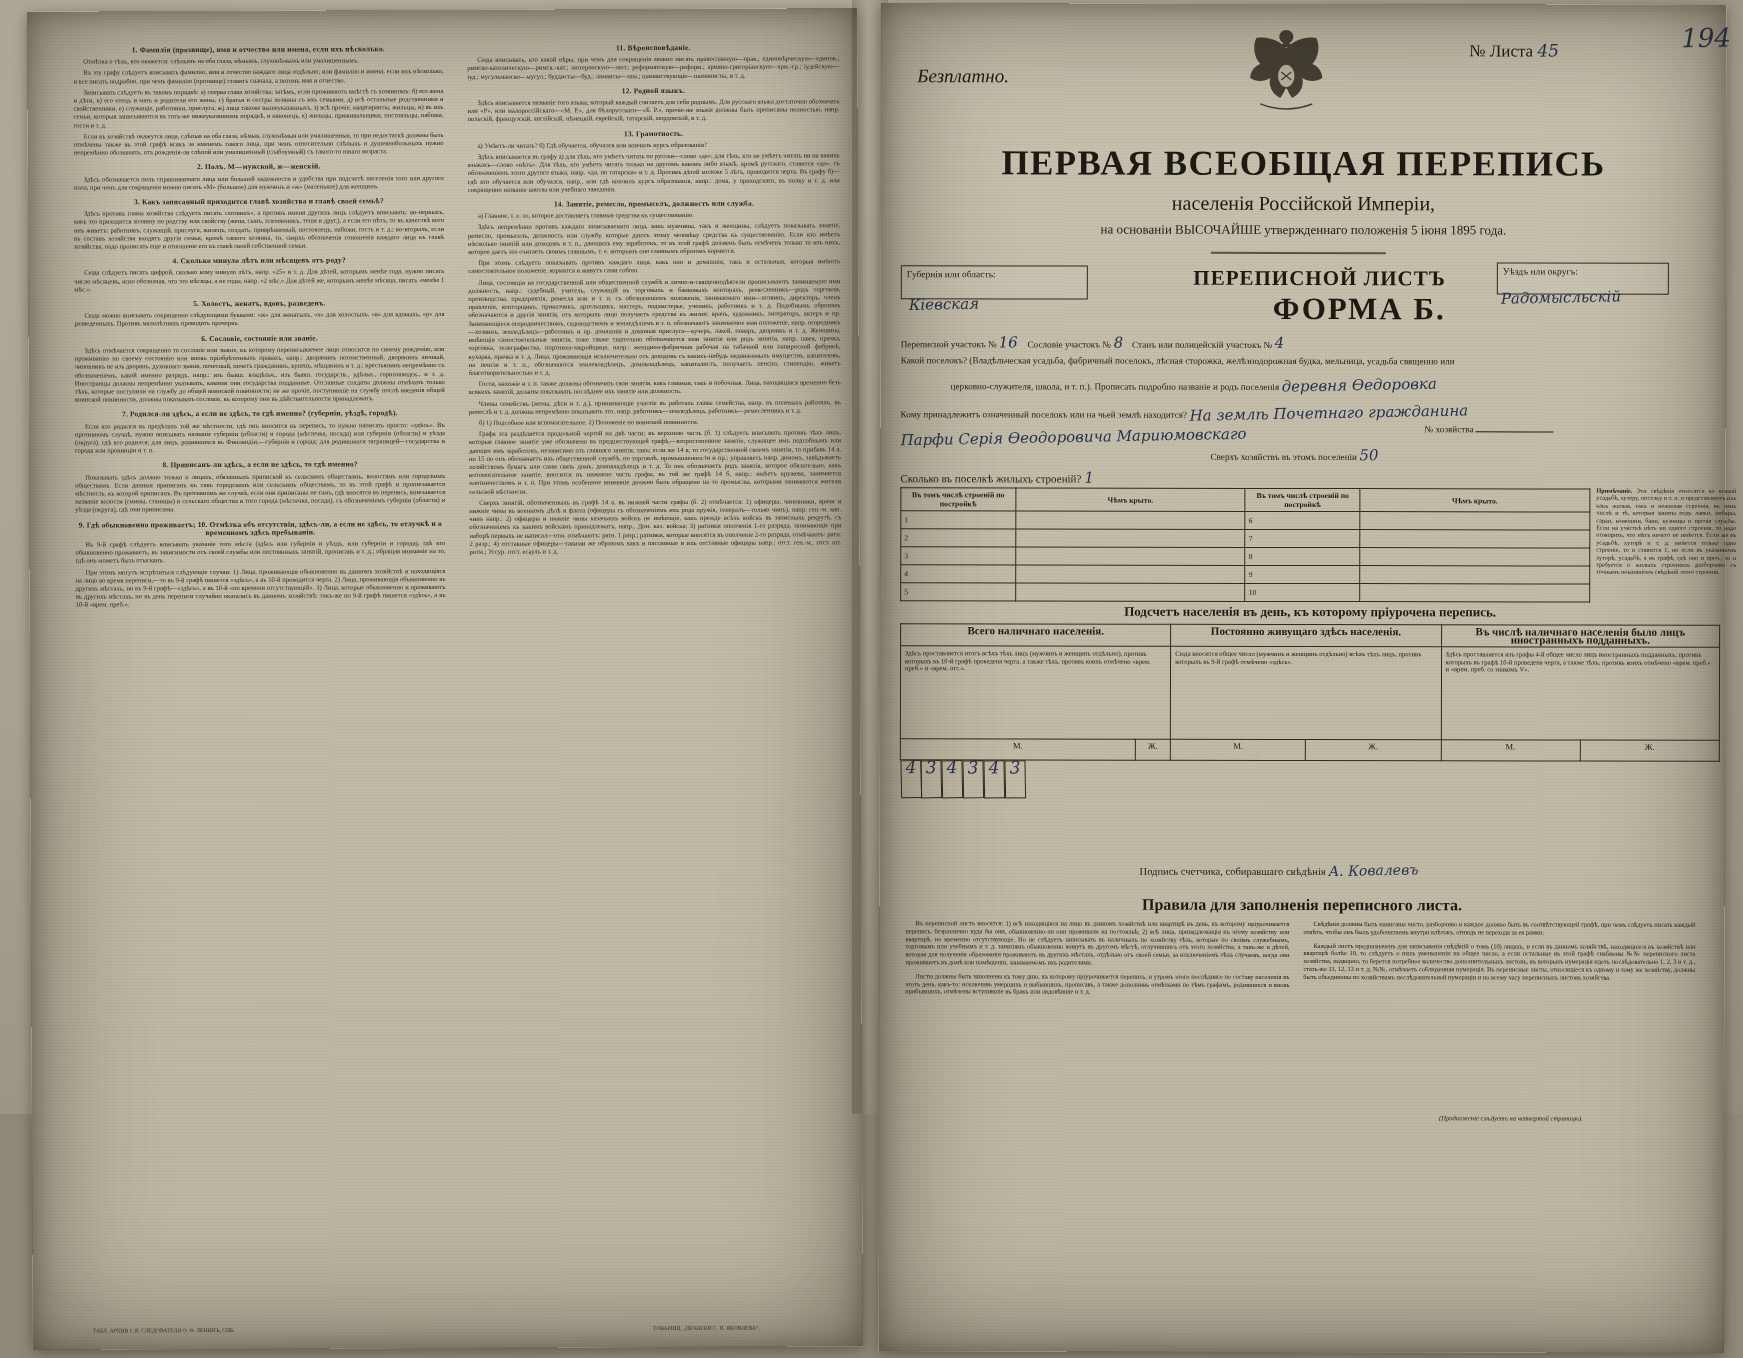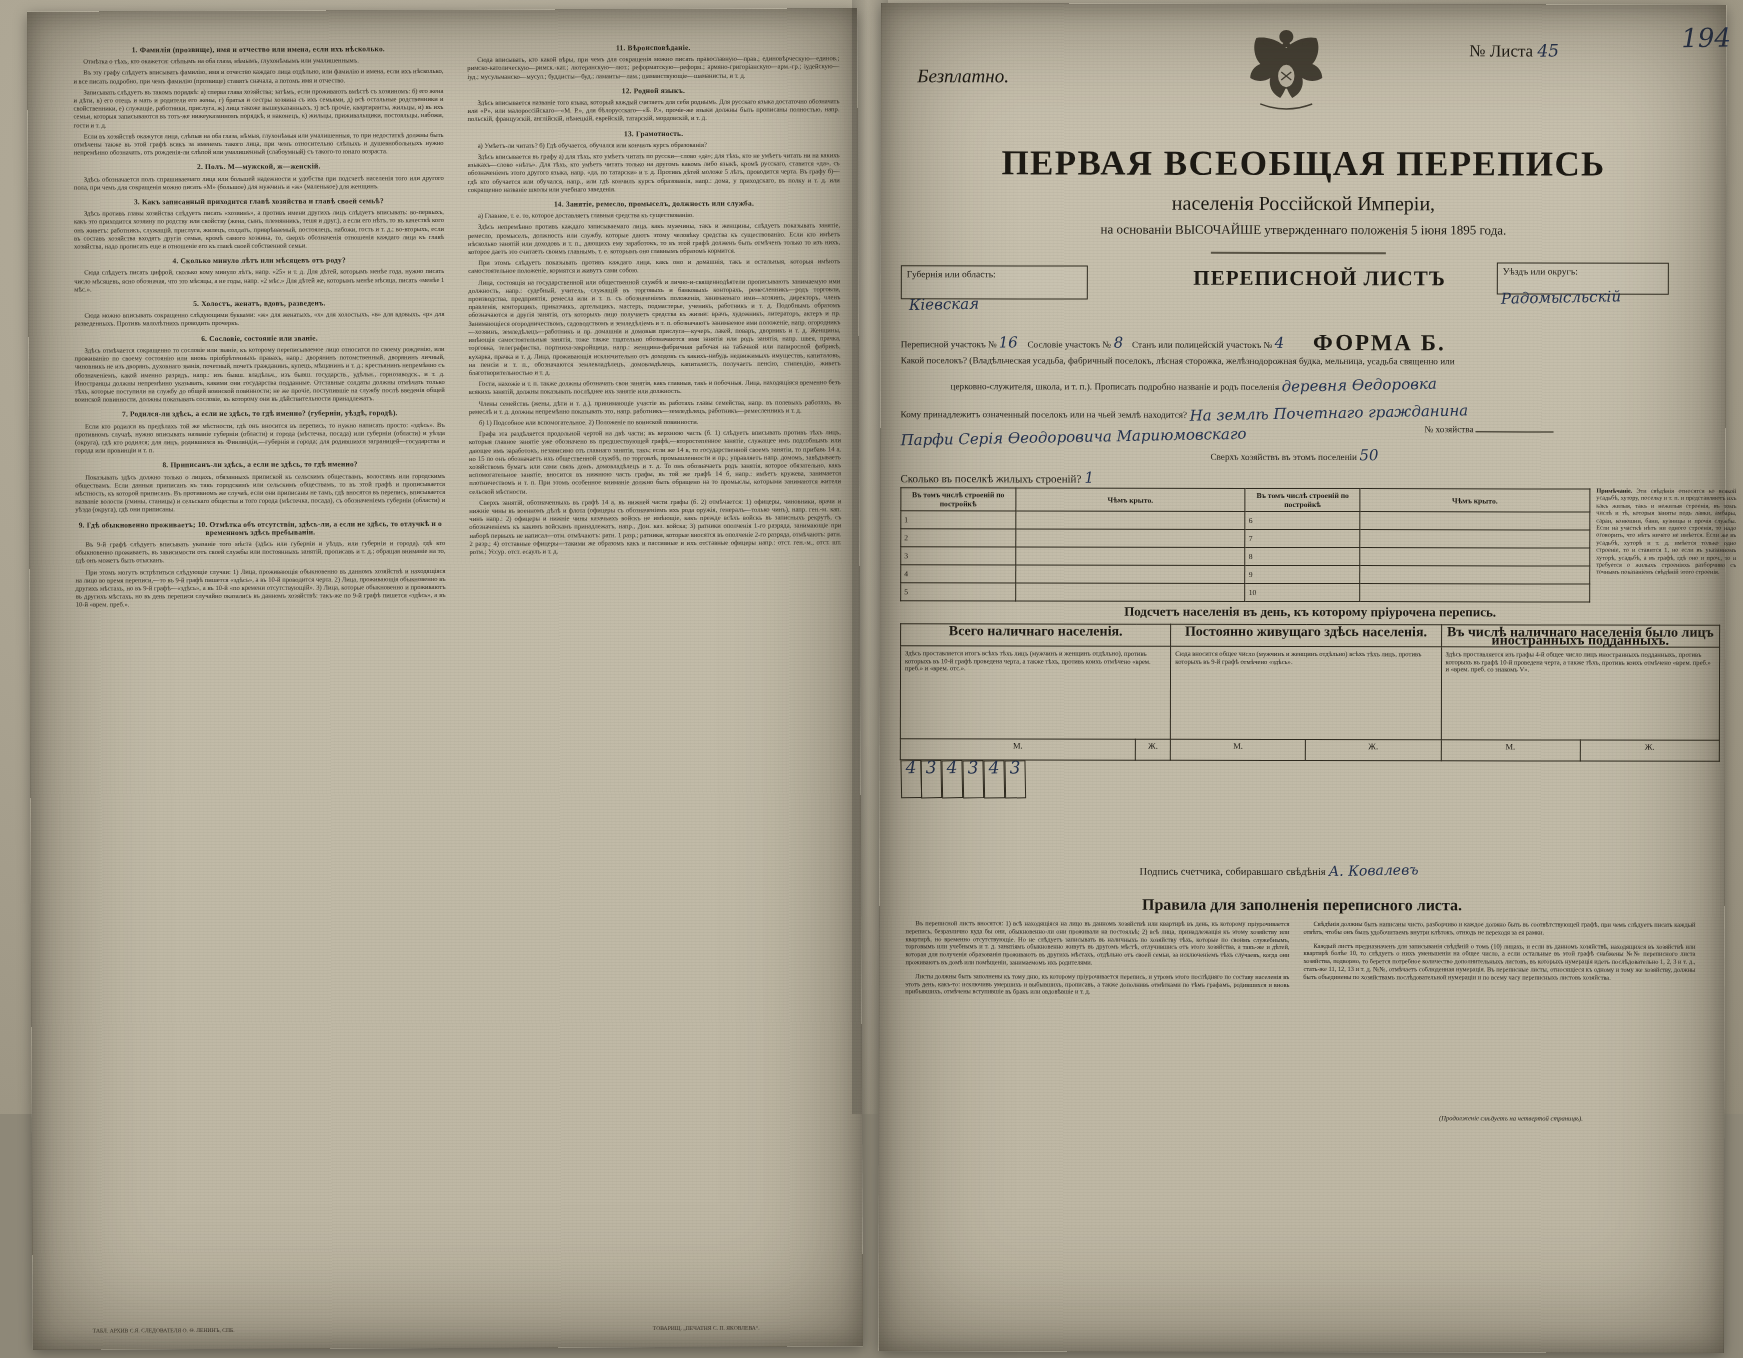--- a/index.html
+++ b/index.html
@@ -68,21 +68,21 @@
   }
   #eagle{left:345px;top:20px;width:120px;height:96px;}
   #title-main{left:0;top:140px;width:845px;text-align:center;
     font-size:35px;font-weight:bold;letter-spacing:1.4px;
     font-family:"Liberation Serif",serif;}
   #title-sub1{left:0;top:188px;width:845px;text-align:center;font-size:20px;}
   #title-sub2{left:0;top:218px;width:845px;text-align:center;font-size:13px;}
   #rule1{left:330px;top:248px;width:175px;height:2px;background:#2b2619;opacity:.7;}
   #form-title{left:245px;top:262px;width:320px;text-align:right;}
   #form-title .l1{font-size:21px;font-weight:bold;letter-spacing:1px;}
-  #form-title .l2{font-size:23px;font-weight:bold;letter-spacing:2px;margin-top:39px;}
+  #form-title .l2{font-size:31px;font-weight:bold;letter-spacing:2px;}
   .boxlbl{
     position:absolute;border:1px solid #2e2a1f;font-size:9.5px;padding:3px 5px;
     background:rgba(255,255,255,.05);
   }
   #gub-box{left:20px;top:262px;width:175px;height:26px;}
   #uezd-box{left:616px;top:258px;width:160px;height:24px;}
   .hwline{position:absolute;font-size:15px;}
   #gub-hw{left:28px;top:292px;}
   #uezd-hw{left:620px;top:284px;}
   .frm{position:absolute;font-size:9.2px;}
@@ -96,21 +96,21 @@
   #ln-skolko{left:20px;top:465px;font-size:11px;}
   .hwinline{font-size:15px;}
   
   #build-table{left:20px;top:484px;width:690px;border:1px solid #2e2a1f;border-collapse:collapse;}
   #build-table td,#build-table th{border:1px solid #2e2a1f;font-size:7.6px;padding:2px 3px;height:13px;}
   #build-note{left:716px;top:482px;width:140px;font-size:6.2px;line-height:7.4px;text-align:justify;}
   
   #pop-head{left:20px;top:600px;width:820px;text-align:center;font-size:13px;font-weight:bold;}
   #pop-table{left:20px;top:620px;width:820px;border-collapse:collapse;}
   #pop-table td,#pop-table th{border:1px solid #2e2a1f;font-size:6.6px;line-height:7.6px;vertical-align:top;padding:3px 4px;}
-  #pop-table .hdr{text-align:center;font-size:14px;font-weight:bold;}
+  #pop-table .hdr{text-align:center;font-size:11px;font-weight:bold;}
   #pop-table .mz{text-align:center;font-size:8.5px;height:14px;}
   #pop-table .num{text-align:center;font-size:17px;height:30px;}
   #sign-line{left:260px;top:858px;font-size:10.5px;}
   #rules-title{left:0;top:892px;width:845px;text-align:center;font-size:16px;font-weight:bold;}
   #rules-left{left:26px;top:916px;width:384px;font-size:6.4px;line-height:7.8px;text-align:justify;}
   #rules-right{left:424px;top:916px;width:392px;font-size:6.4px;line-height:7.8px;text-align:justify;}
   #cont-note{left:560px;top:1110px;font-size:6.6px;font-style:italic;}
   
   #corner-hw{left:800px;top:18px;font-size:26px;}
   .darkedge{

